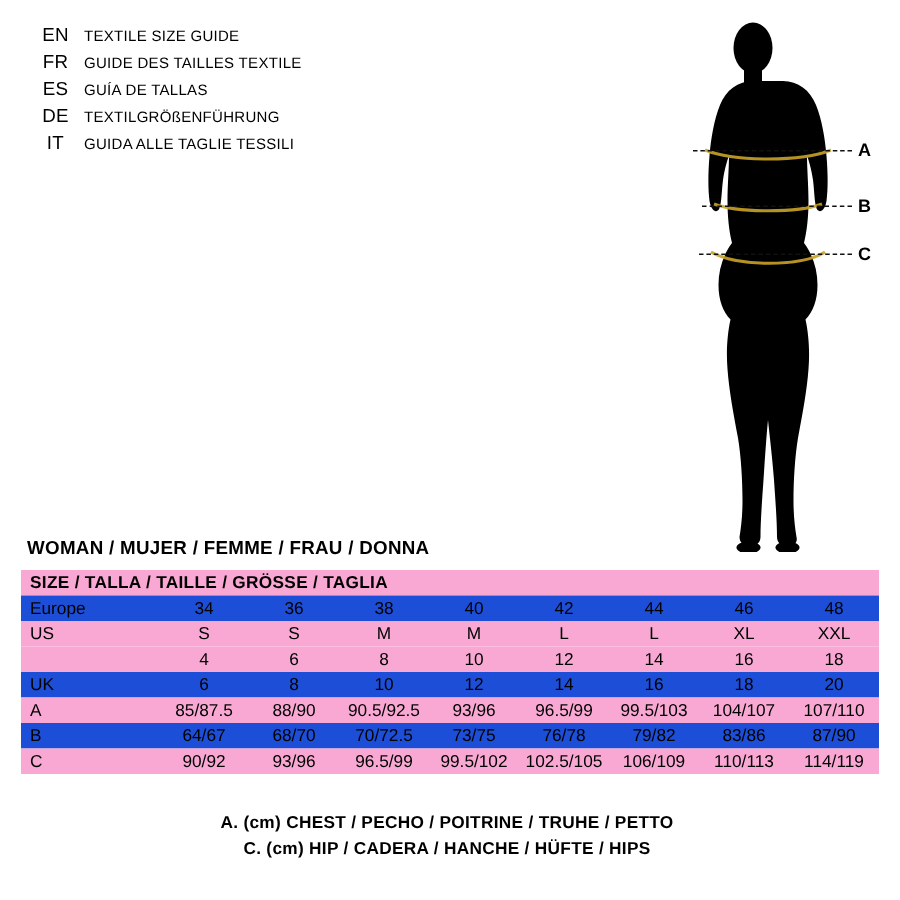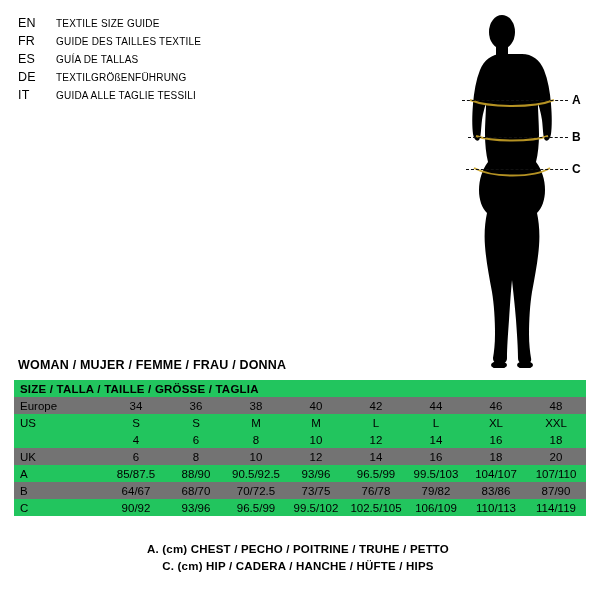--- a/index.html
+++ b/index.html
@@ -26,20 +26,21 @@
     position: absolute;
     left: 18px;
     top: 14px;
     width: 300px;
   }
   .lang-row {
     display: flex;
     align-items: baseline;
     height: 18px;
     line-height: 18px;
+    text-align: center;
   }
   .lang-code {
     width: 38px;
     font-size: 12.5px;
     letter-spacing: 0.2px;
   }
   .lang-text {
     font-size: 10px;
     letter-spacing: 0.2px;
   }
@@ -87,24 +88,24 @@
     width: 572px;
     border-collapse: collapse;
     font-size: 11.5px;
   }
   .size-table td, .size-table th {
     padding: 0;
     height: 17px;
     vertical-align: middle;
   }
   .size-table tr.shaded {
-    background: #22c55e;
+    background: #f9a8d4;
   }
   .size-table tr.plain {
-    background: #737373;
+    background: #1d4ed8;
   }
   .head-row td {
     font-weight: bold;
     font-size: 11.5px;
     letter-spacing: 0.2px;
   }
   .col-label {
     width: 86px;
     padding-left: 6px !important;
     text-align: left;

